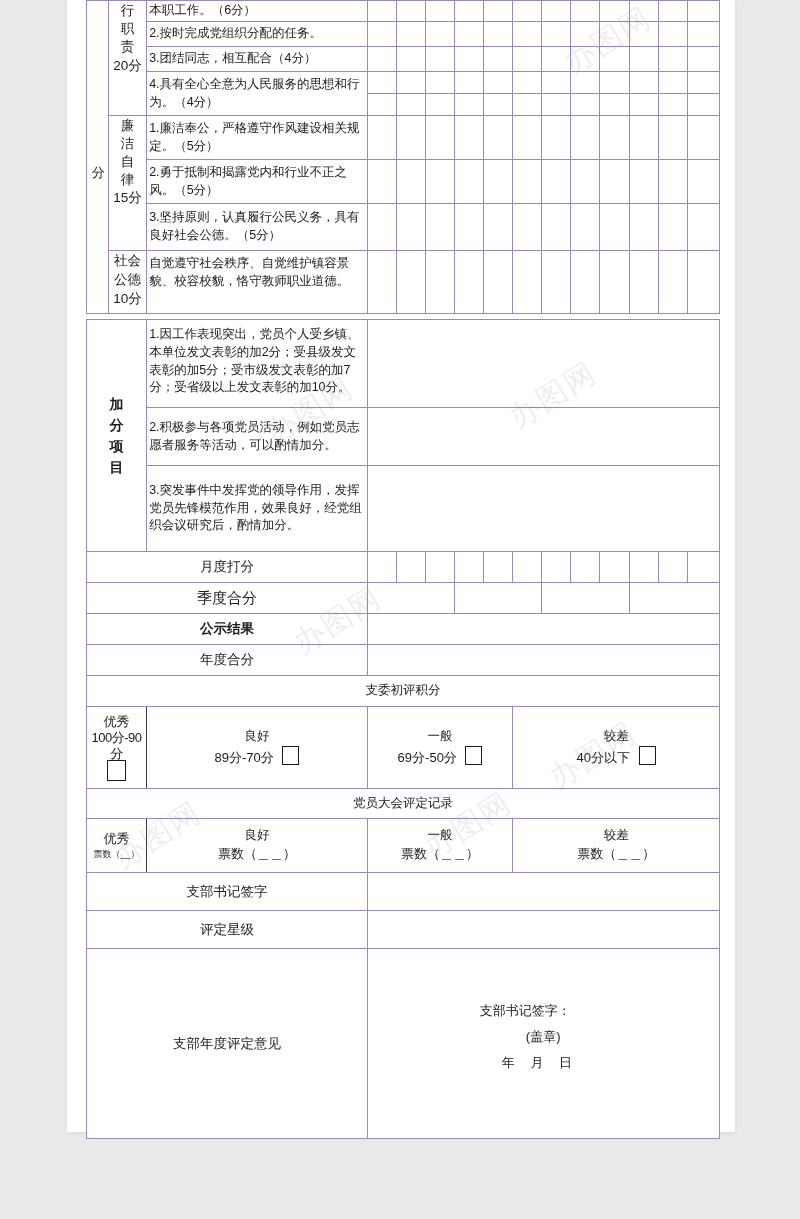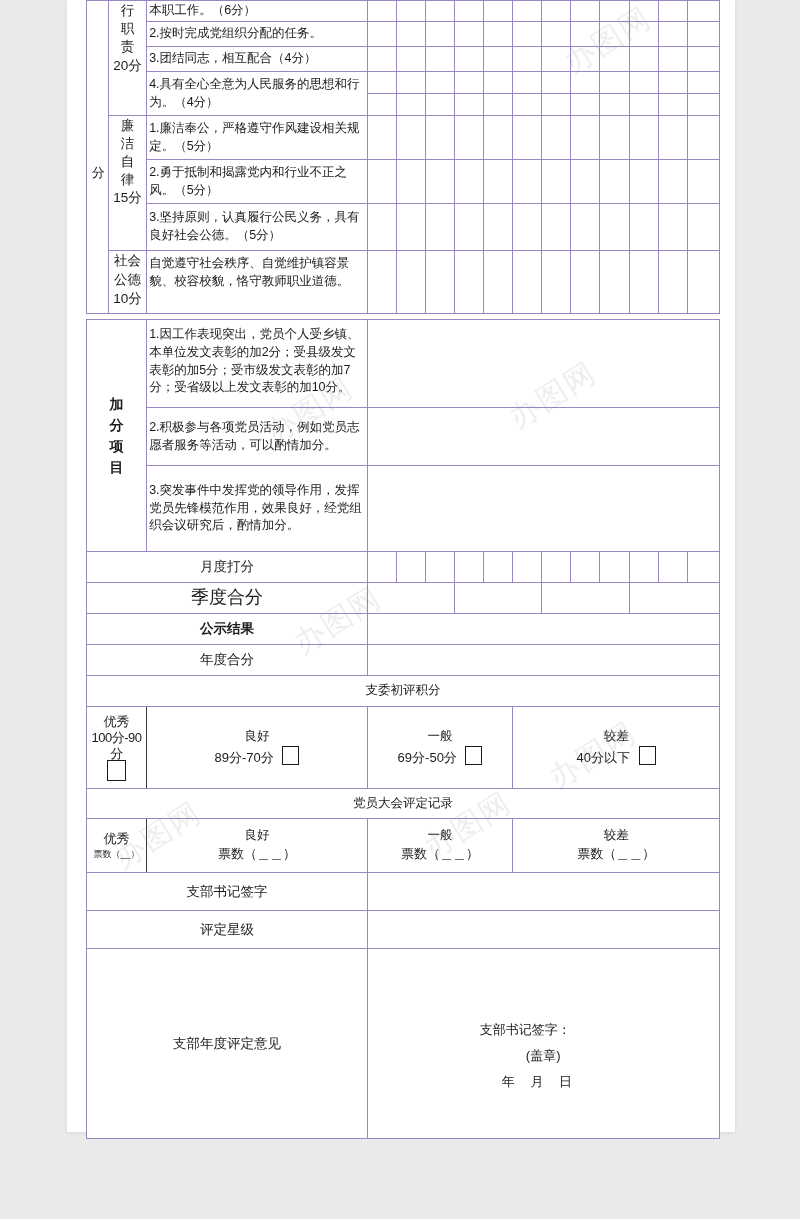--- a/index.html
+++ b/index.html
@@ -94,21 +94,21 @@
     background: #fff;
   }
   .rate-cell { text-align:center; font-size: 13.5px; line-height: 1.5; }
   .rate-sub { font-size: 13px; }
   .tiny { font-size: 9px; }
   .sig-block {
     text-align: left;
     font-size: 13px;
     line-height: 2.0;
     padding-left: 110px;
-    padding-top: 67px;
+    padding-top: 48px;
   }
   .sig-block .ind1 { padding-left: 46px; }
   .sig-block .ind2 { padding-left: 22px; letter-spacing: 6px; }
   .banner { text-align:center; font-size: 13.5px; }
 </style>
 </head>
 <body>
 
 <div id="sheet"></div>
 
@@ -334,21 +334,21 @@
         <td></td>
     <td></td>
         <td></td>
     <td></td>
         <td></td>
     <td></td>
         <td></td>
   </tr>
 
   <tr>
-    <td colspan="3" class="blue ctr" style="height:31px; font-size:18px;">季度合分</td>
+    <td colspan="3" class="blue ctr" style="height:31px; font-size:15px;">季度合分</td>
     <td class="blue" colspan="3"></td>
     <td class="blue" colspan="3"></td>
     <td class="blue" colspan="3"></td>
     <td class="blue" colspan="3"></td>
   </tr>
 
   <tr>
     <td colspan="3" class="ctr" style="height:31px; font-size:13.5px;font-weight:bold;">公示结果</td>
     <td colspan="12"></td>
   </tr>

